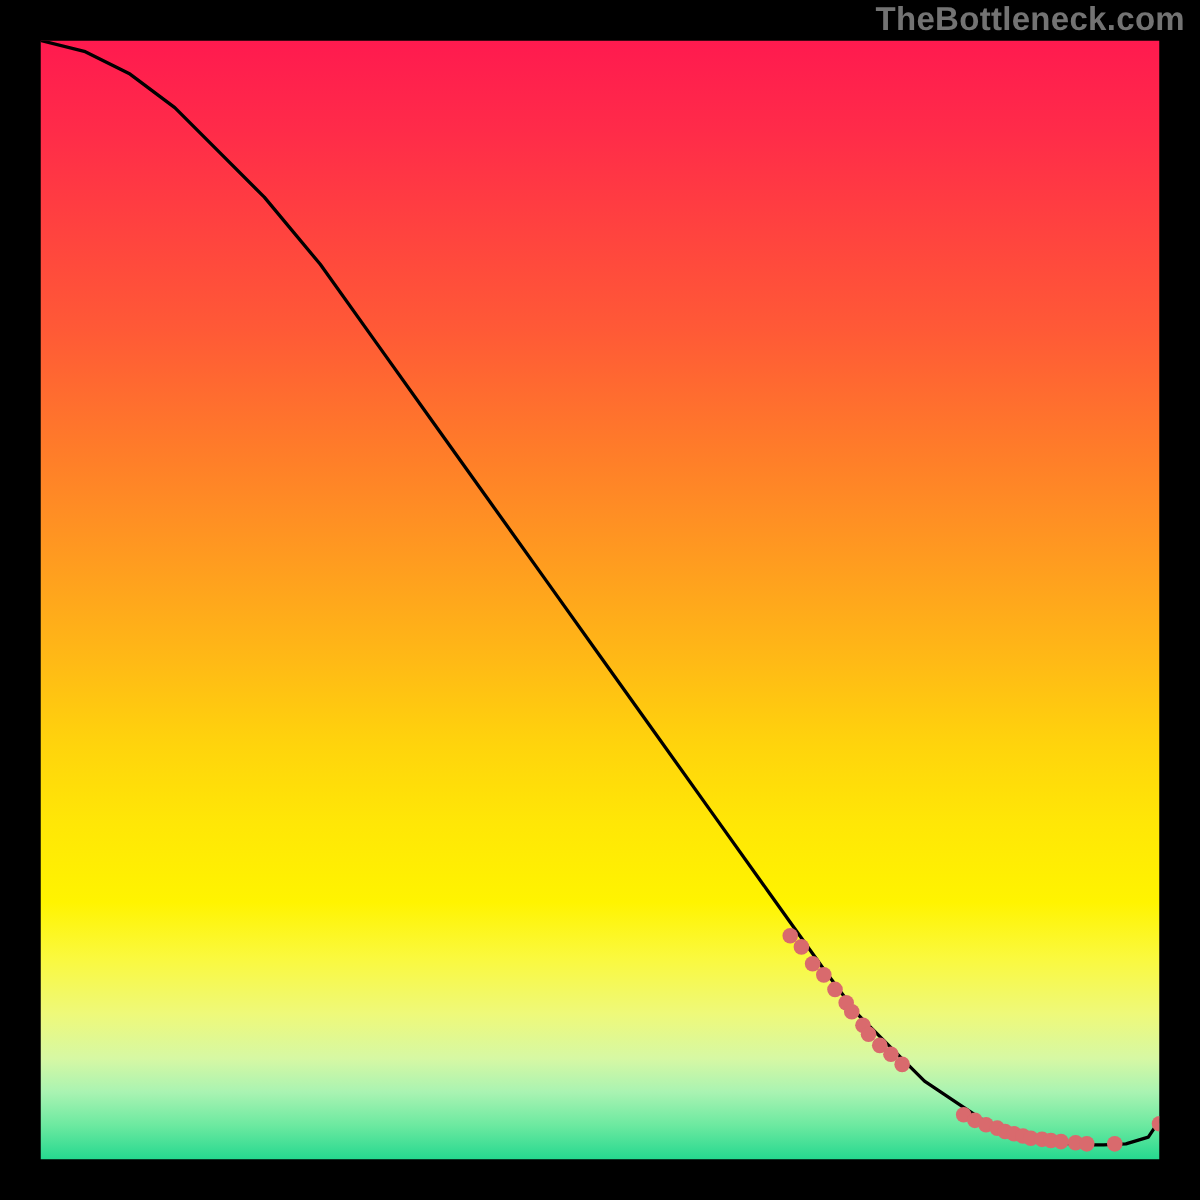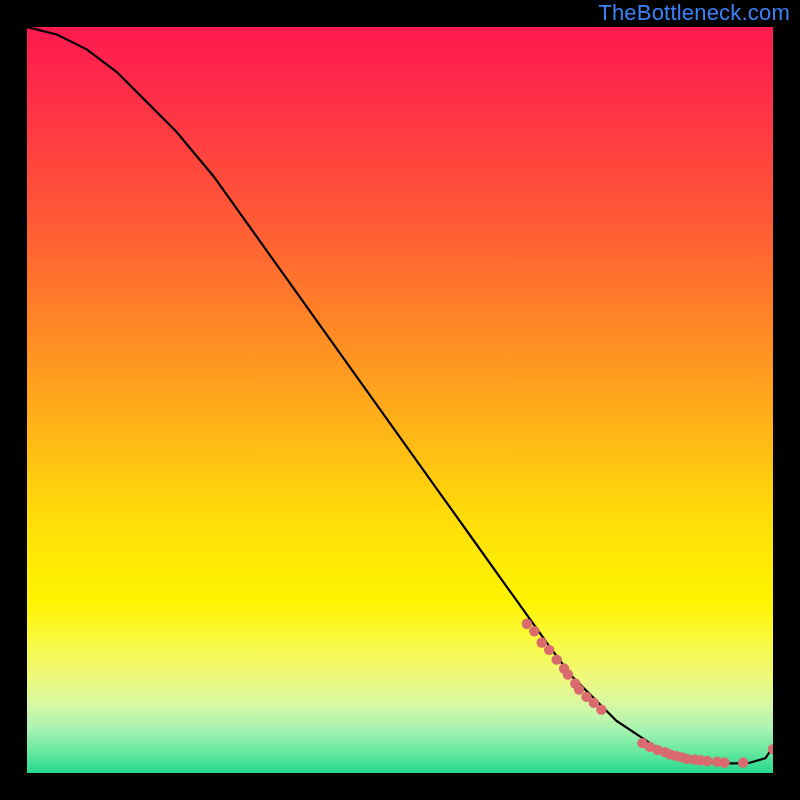--- a/index.html
+++ b/index.html
@@ -15,23 +15,23 @@
   .container {
     width: 800px;
     height: 800px;
     position: relative;
     background: #000;
   }
   .watermark {
     position: absolute;
     top: 0px;
     right: 10px;
-    color: #3b82f6;
+    color: #737373;
     font-size: 22px;
-    font-weight: 400;
+    font-weight: 700;
     letter-spacing: 0.2px;
     z-index: 10;
   }
   .plot-area {
     position: absolute;
     left: 27px;
     top: 27px;
     width: 746px;
     height: 746px;
     overflow: hidden;

